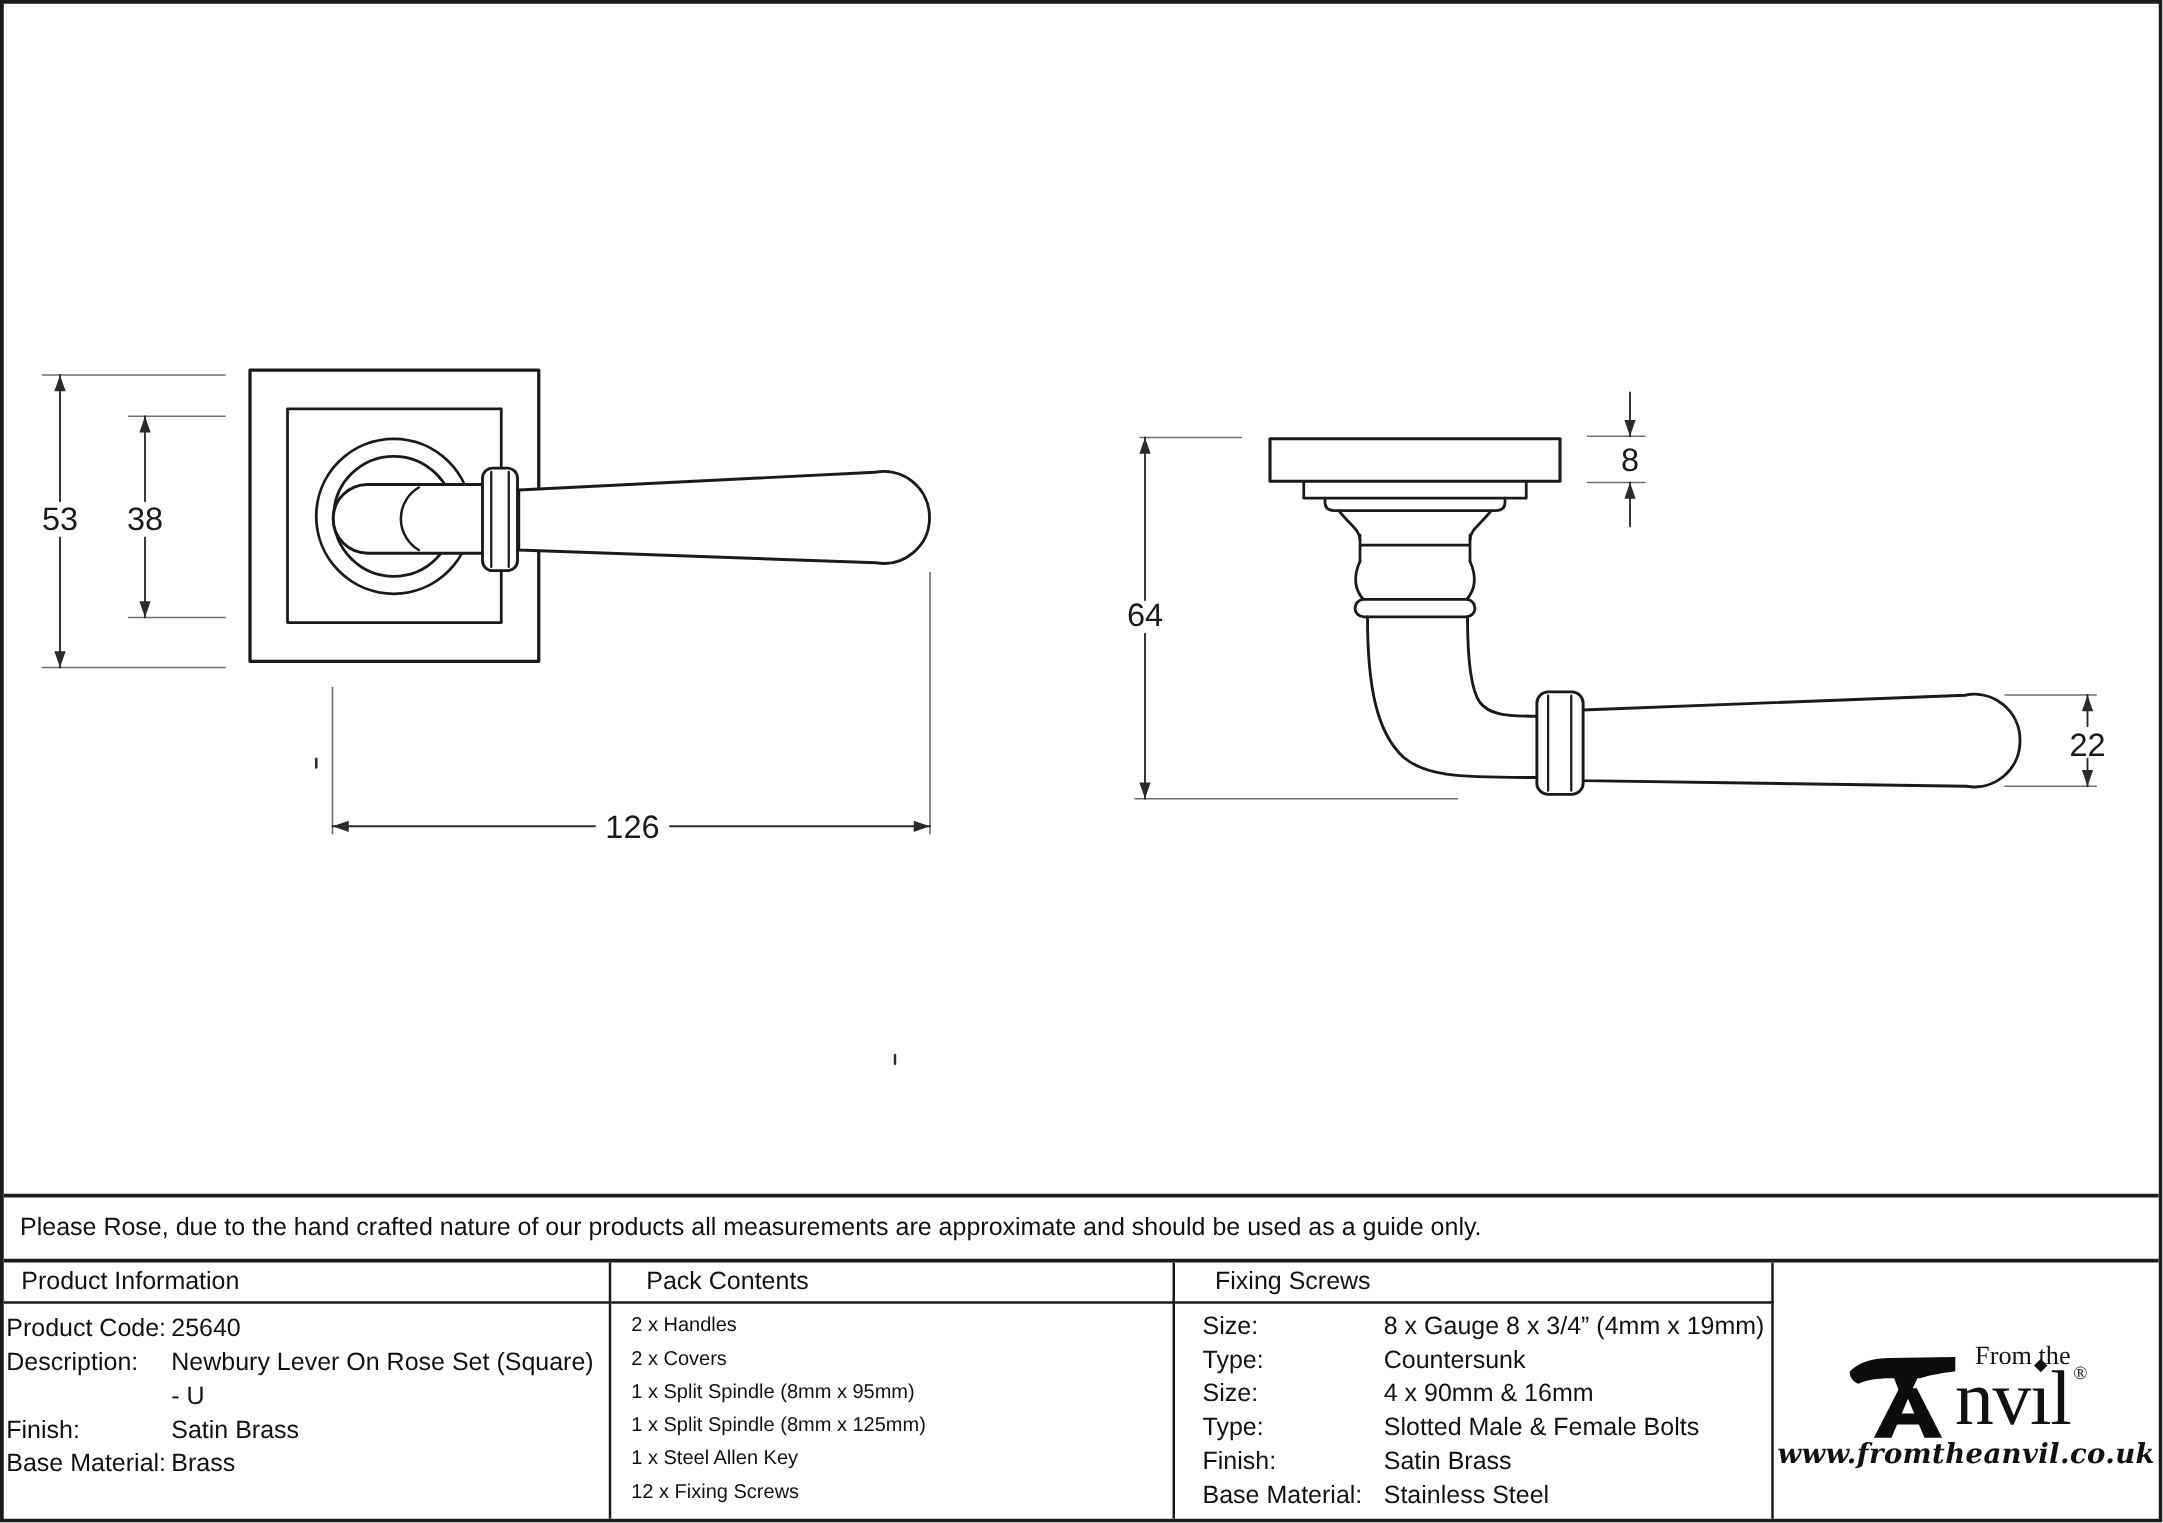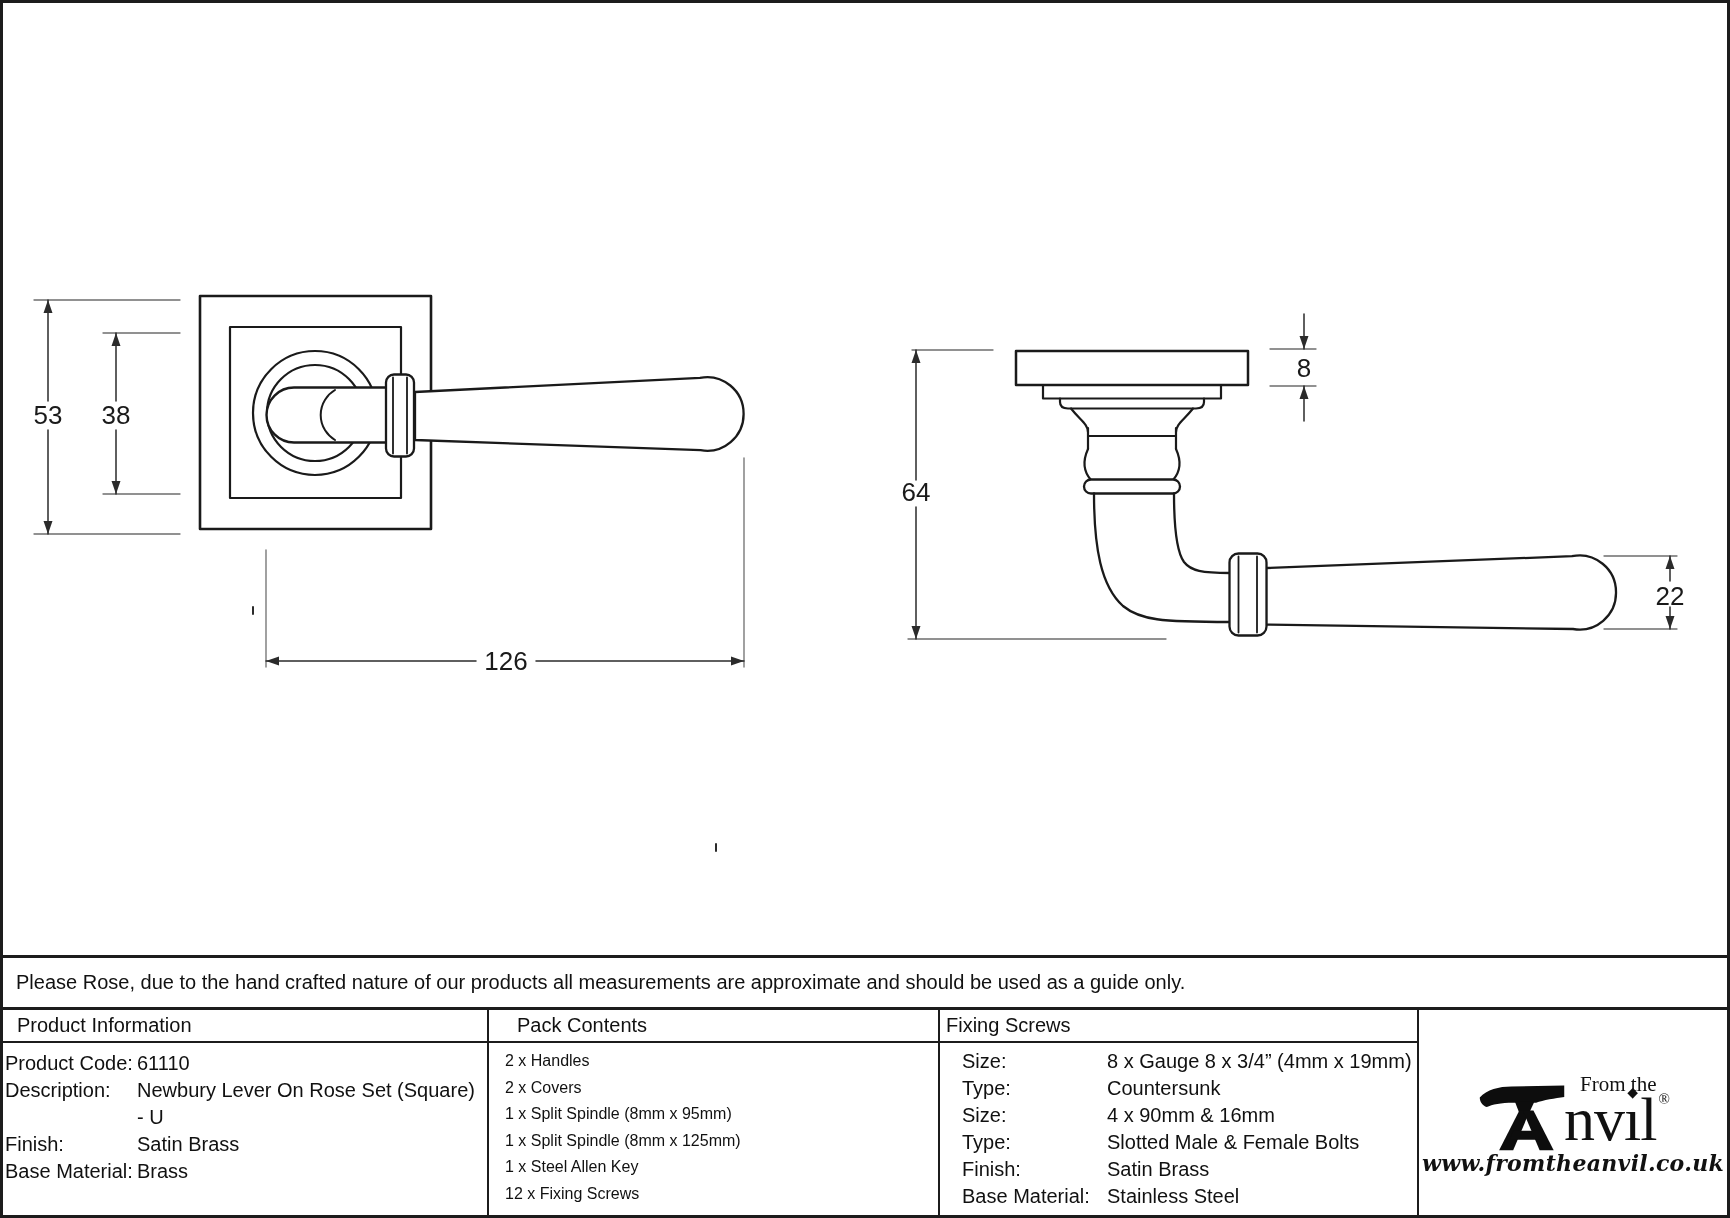--- a/index.html
+++ b/index.html
@@ -31,21 +31,21 @@
   }
   .cell{box-sizing:border-box;overflow:hidden;}
   .th{
     border-right:2.5px solid #1c1c1c;
     border-bottom:2.5px solid #1c1c1c;
     font-size:20px;
     display:flex;align-items:center;
   }
   .th.c1{padding-left:14px;}
   .th.c2{padding-left:28px;}
-  .th.c3{padding-left:6px;}
+  .th.c3{padding-left:32px;}
   .td{border-right:2.5px solid #1c1c1c;font-size:20px;line-height:27px;}
   .td.c1{padding:7px 0 0 2px;}
   .td.c3{padding:5px 0 0 22px;}
   .kv{display:grid;grid-template-columns:132px 345px;}
   .kv3{display:grid;grid-template-columns:145px auto;}
   .kv > div, .kv3 > div{min-height:27px;}
   .pack-list{margin:0;padding:5px 0 0 16px;list-style:none;font-size:16px;line-height:26.5px;}
   
   .logo-cell{
     grid-row:1/3;grid-column:4;
@@ -205,21 +205,21 @@
           <div class="from-the">From the</div>
           <div class="nvil"><span>nv</span><span class="iwrap">ı<span class="idot">◆</span></span><span>l</span><span class="reg">®</span></div>
         </div>
       </div>
       <div class="logo-url">www.fromtheanvil.co.uk</div>
     </div>
 
     <div class="cell td c1">
       <div class="kv">
         <div>Product Code:</div>
-        <div>61110</div>
+        <div>25640</div>
         <div>Description:</div>
         <div>Newbury Lever On Rose Set (Square) - U</div>
         <div>Finish:</div>
         <div>Satin Brass</div>
         <div>Base Material:</div>
         <div>Brass</div>
       </div>
     </div>
 
     <div class="cell td c2">

